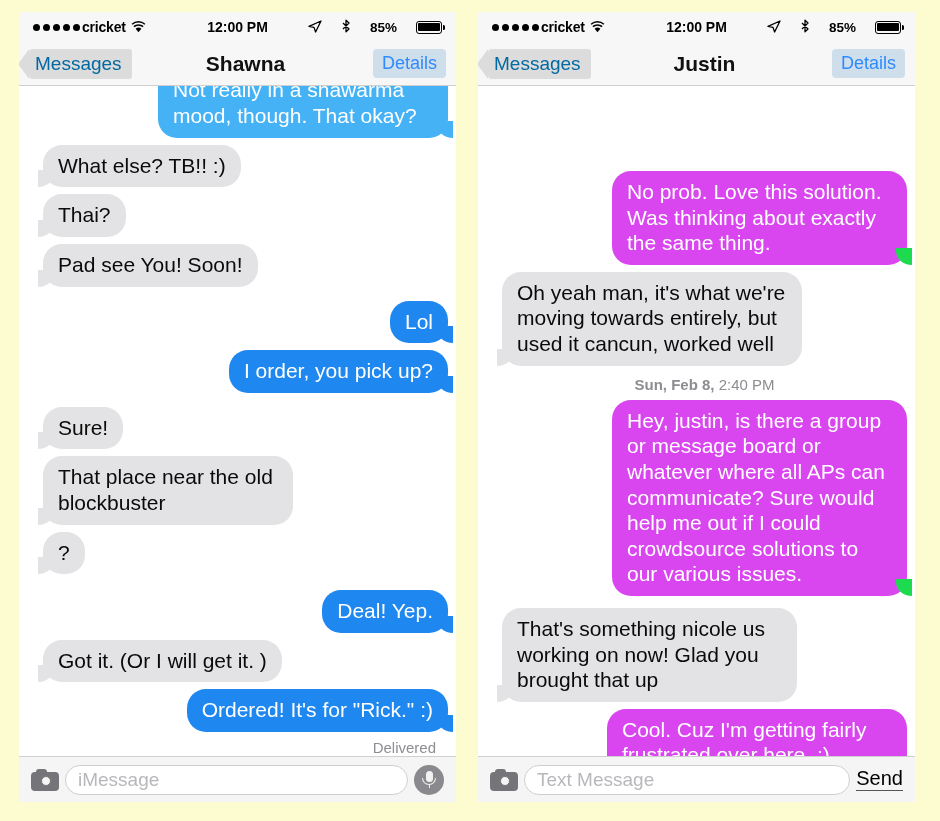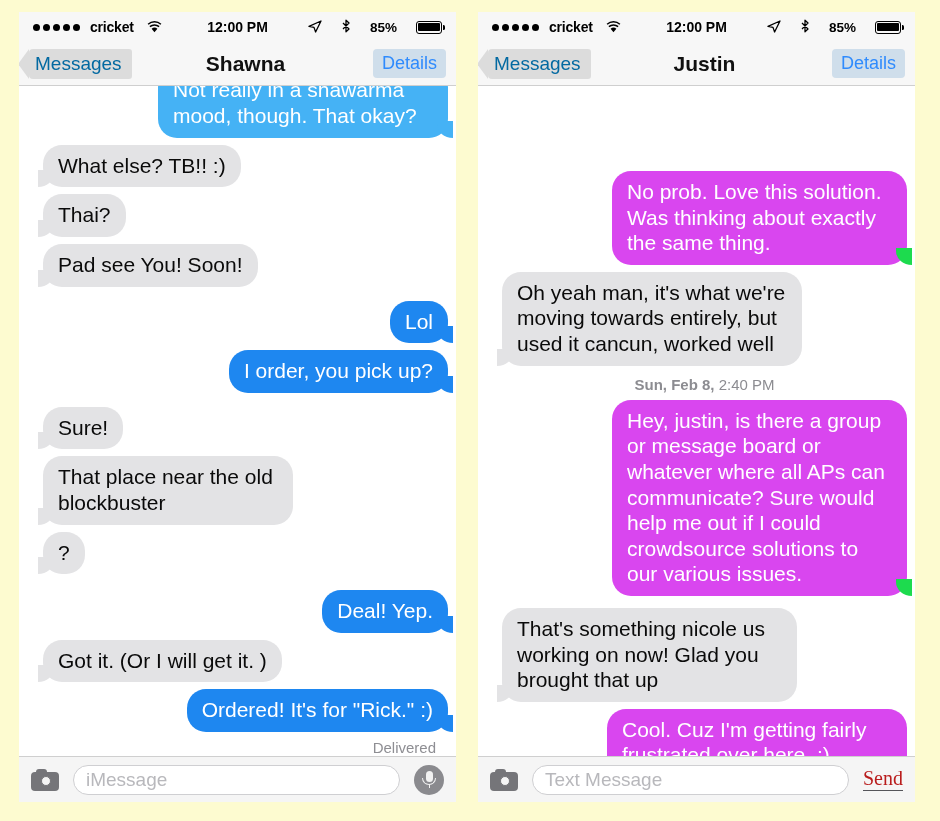--- a/index.html
+++ b/index.html
@@ -21,21 +21,21 @@
 
   
   .statusbar{
     height:30px;flex:0 0 30px;
     background:#f7f7f7;
     display:flex;align-items:center;
     font-size:15px;font-weight:bold;color:#000;
     padding:0 14px;box-sizing:border-box;
     position:relative;
   }
-  .sb-left{display:flex;align-items:center;gap:10px;}
+  .sb-left{display:flex;align-items:center;gap:2px;}
   .dots{display:flex;gap:3px;align-items:center;}
   .dots i{width:7px;height:7px;border-radius:50%;background:#000;display:block;}
   .carrier{font-size:14px;font-weight:bold;letter-spacing:-0.2px;}
   .wifi{margin-left:3px;display:block;}
   .sb-center{
     position:absolute;left:0;right:0;text-align:center;
     font-size:14px;font-weight:bold;pointer-events:none;
   }
   .sb-right{margin-left:auto;display:flex;align-items:center;gap:19px;position:relative;z-index:2;}
   .batt-pct{font-size:13.5px;font-weight:bold;}
@@ -141,21 +141,21 @@
   .timestamp .tm{font-weight:normal;}
   .delivered{
     text-align:right;font-size:15px;color:#8e8e93;
     margin-top:1px;padding-right:12px;
   }
 
   
   .inputbar{
     flex:0 0 46px;height:46px;
     background:#f5f5f5;border-top:1px solid #cfcfcf;
-    display:flex;align-items:center;gap:14px;
+    display:flex;align-items:center;gap:6px;
     padding:8px 12px;box-sizing:border-box;justify-content:flex-end;
   }
   .cam{width:28px;height:22px;position:relative;flex:0 0 auto;}
   .cam .body{
     position:absolute;left:0;top:3px;width:28px;height:19px;
     background:#757579;border-radius:4px;
   }
   .cam .hump{
     position:absolute;left:5px;top:0;width:11px;height:5px;
     background:#757579;border-radius:3px 3px 0 0;
@@ -181,24 +181,23 @@
   }
   .mic .arc{
     position:absolute;left:8px;top:13px;width:14px;height:7px;
     border:1.6px solid #f1f1f1;border-top:none;
     border-radius:0 0 8px 8px;box-sizing:border-box;
   }
   .mic .stem{
     position:absolute;left:14.5px;top:19px;width:1.6px;height:4px;background:#f1f1f1;
   }
   .sendbtn{
-    flex:0 0 auto;font-size:20px;color:#b91c1c;
+    flex:0 0 auto;font-size:20px;color:#000000;
     border-bottom:1.5px solid #55555a;line-height:1.05;
     padding-bottom:1px;
-    font-family:Liberation Serif, serif;
   }
 </style>
 </head>
 <body>
 
 <div class="stage">
 
   <div class="phone left">
 
     <div class="statusbar">

